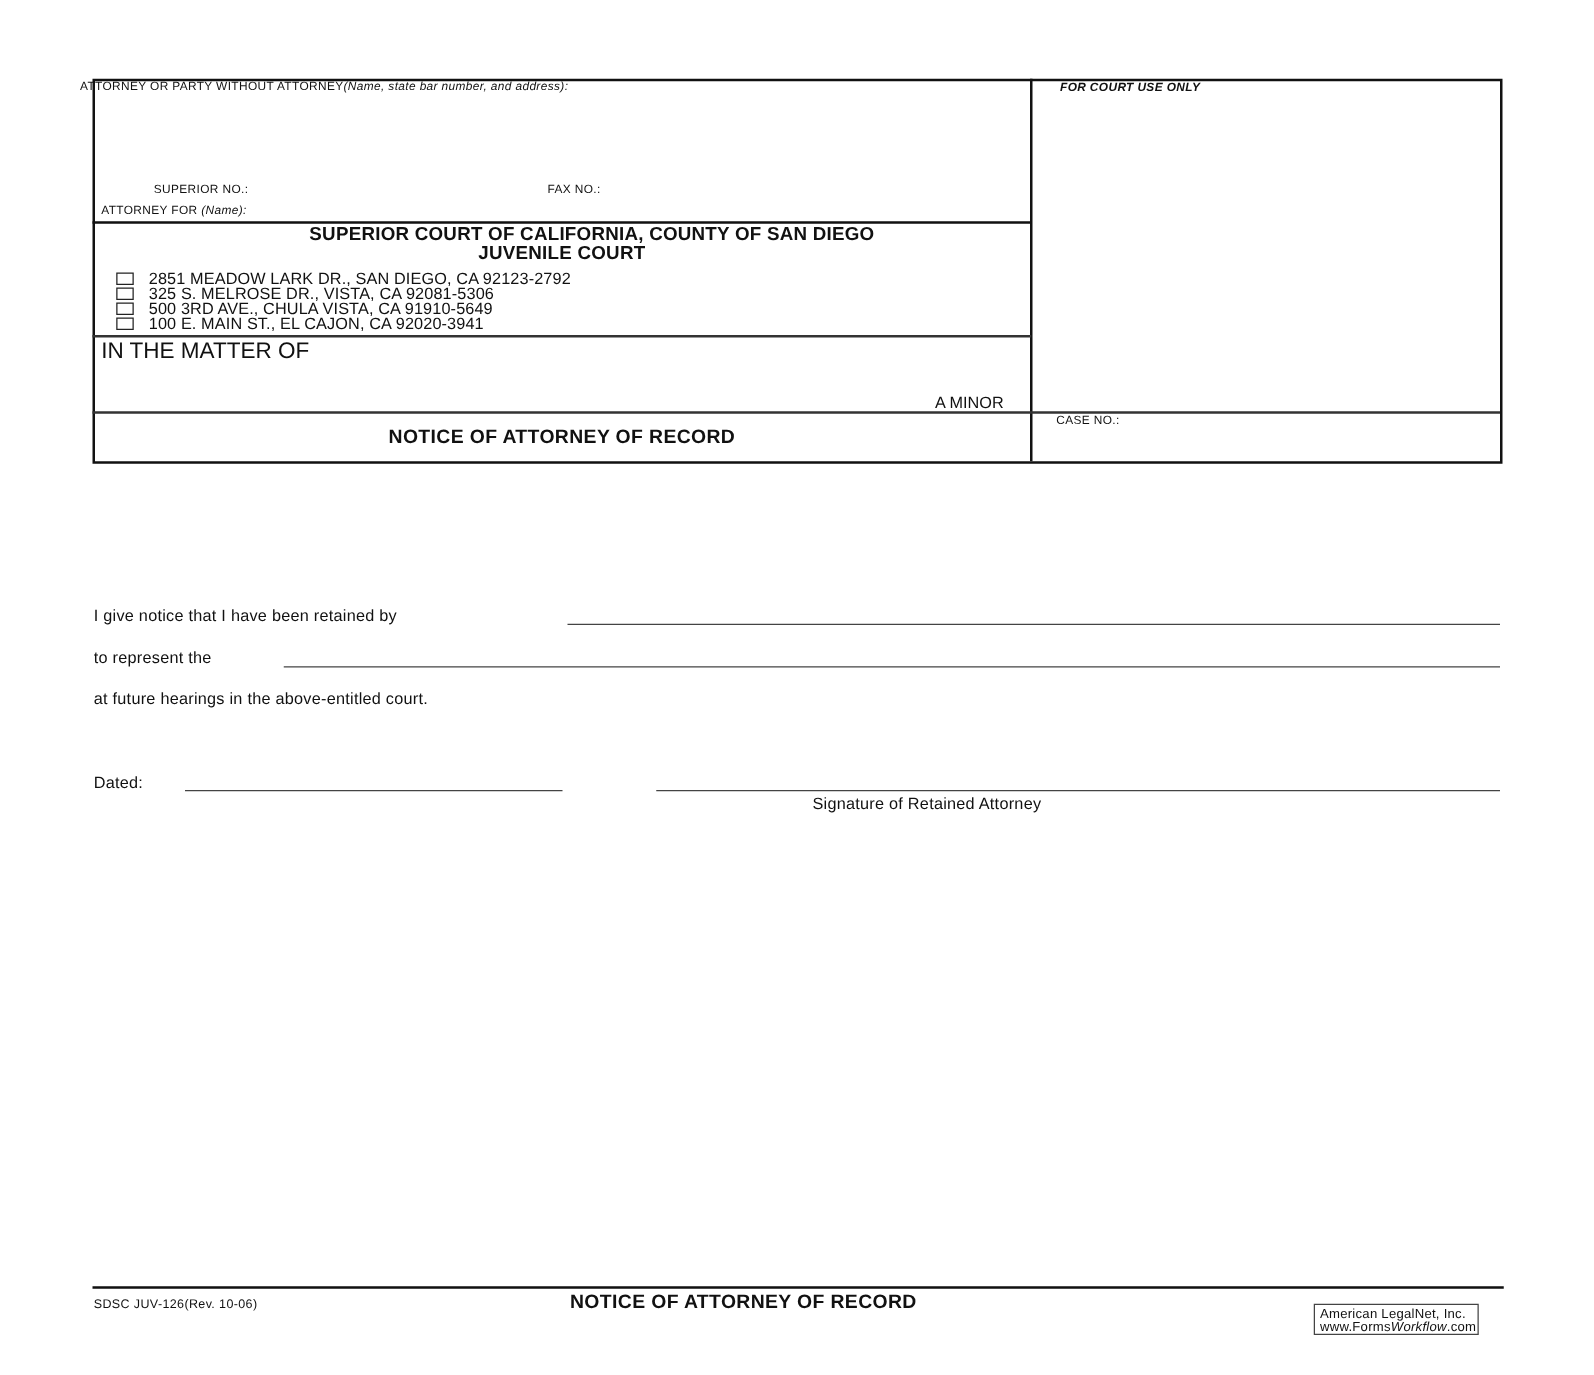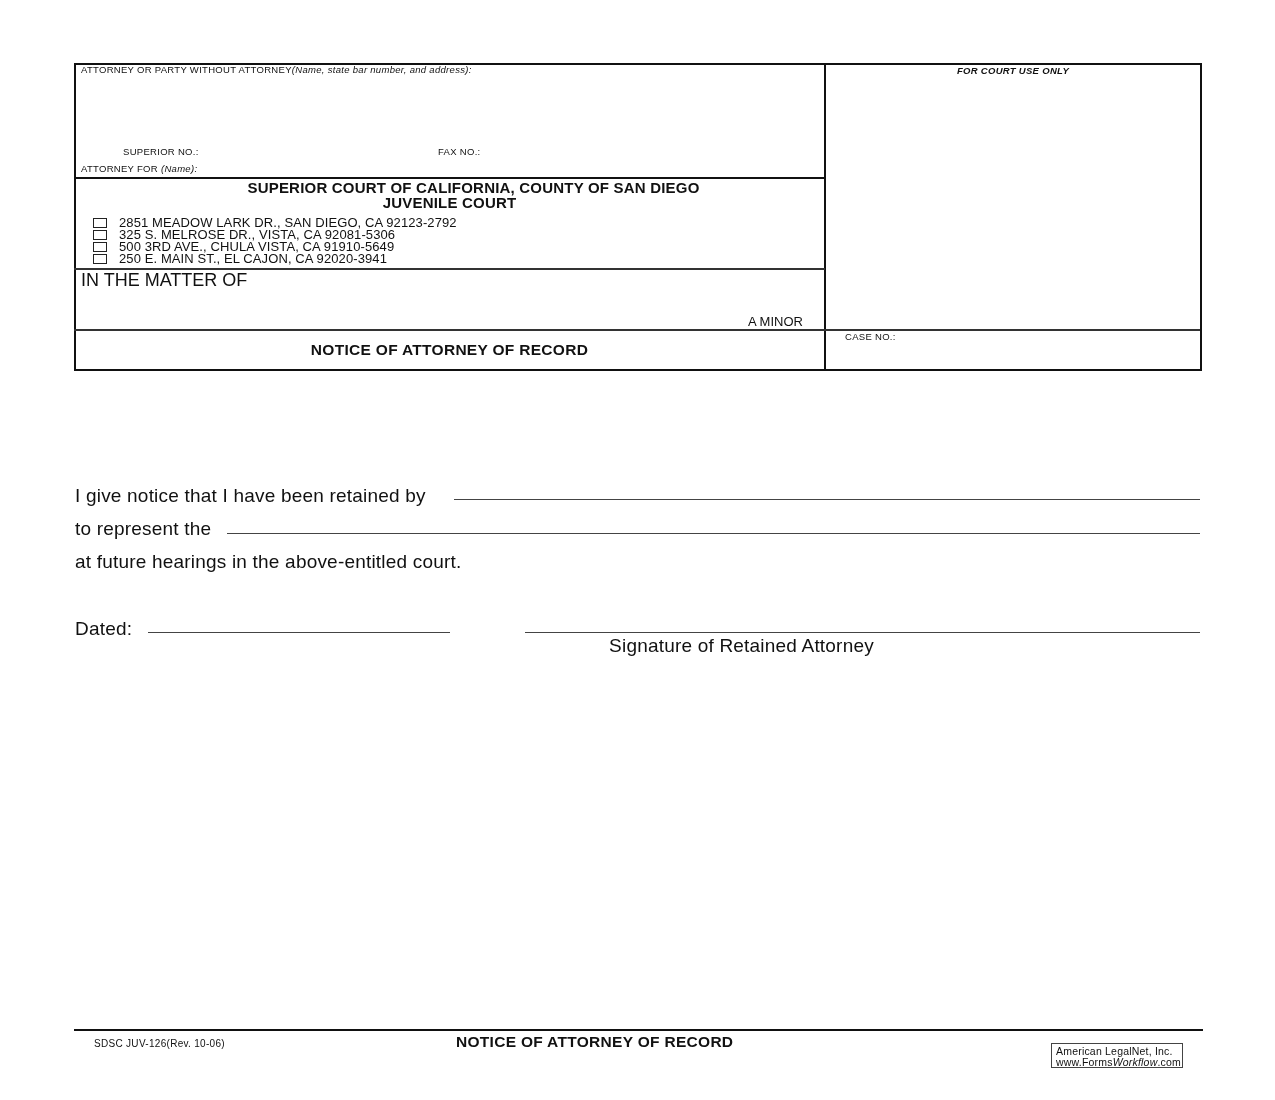--- a/index.html
+++ b/index.html
@@ -15,76 +15,76 @@
   #header-box { left: 74px; top: 63px; width: 1124px; height: 304px; border: 2px solid #111; box-sizing: content-box; }
   .vline { background: #111; width: 2px; }
   .hline { background: #111; height: 2px; }
   .hline-thin { background: #333; height: 1.5px; }
 
   .court-title { font-weight: bold; font-size: 15px; text-align: center; letter-spacing: 0.2px; line-height: 15px; white-space: nowrap; }
   .addr-row { display: flex; align-items: center; height: 12px; }
   .cbox { width: 14px; height: 10px; border: 1.5px solid #222; box-sizing: border-box; margin-right: 12px; background: #fff; cursor: pointer; }
   .addr-text { font-size: 13px; line-height: 12px; white-space: nowrap; letter-spacing: 0.1px; }
 
-  .body-text { font-size: 19px; white-space: nowrap; letter-spacing: 0.2px; }
+  .body-text { font-size: 13px; white-space: nowrap; letter-spacing: 0.2px; }
   .fill-line { border-bottom: 1.5px solid #444; height: 0; }
 
   .doc-title { font-weight: bold; font-size: 16px; letter-spacing: 0.3px; white-space: nowrap; }
 
   .logo-box { border: 1px solid #444; font-size: 10.5px; line-height: 11px; padding: 2px 4px; box-sizing: border-box; white-space: nowrap; letter-spacing: 0.2px; }
   .logo-box i { font-style: italic; }
 </style>
 </head>
 <body>
 
 <div class="abs" id="header-box"></div>
 
 <div class="abs vline" style="left:824px; top:63px; height:306px;"></div>
 
 <div class="abs hline" style="left:74px; top:177px; width:751px;"></div>
 <div class="abs hline-thin" style="left:74px; top:268px; width:751px;"></div>
 
 <div class="abs hline-thin" style="left:74px; top:329px; width:1126px;"></div>
 
-<div class="abs caption" style="left:81px; top:64px;text-align:right;">
+<div class="abs caption" style="left:64px; top:64px;text-align:right;">
   <span>ATTORNEY OR PARTY WITHOUT ATTORNEY</span><i>(Name, state bar number, and address):</i>
 </div>
 <div class="abs" style="left:80px; top:78px; width:740px; height:62px;"></div>
 
 <div class="abs caption" style="left:123px; top:146px;">SUPERIOR NO.:</div>
 <div class="abs" style="left:232px; top:144px; width:200px; height:14px;"></div>
 <div class="abs caption" style="left:438px; top:146px;">FAX NO.:</div>
 <div class="abs" style="left:496px; top:144px; width:320px; height:14px;"></div>
 
 <div class="abs caption" style="left:81px; top:163px;">
   <span>ATTORNEY FOR</span> <i>(Name):</i>
 </div>
 <div class="abs" style="left:232px; top:161px; width:585px; height:14px;"></div>
 
-<div class="abs caption" style="left:826px; top:65px; width:374px; text-align:center; font-weight:bold; font-style:italic;">FOR COURT USE ONLY</div>
+<div class="abs caption" style="left:848px; top:65px; width:374px; font-weight:bold; font-style:italic;">FOR COURT USE ONLY</div>
 
 <div class="abs court-title" style="left:74px; top:180px; width:799px;">SUPERIOR COURT OF CALIFORNIA, COUNTY OF SAN DIEGO</div>
 <div class="abs court-title" style="left:74px; top:195px; width:751px;">JUVENILE COURT</div>
 
 <div class="abs" style="left:93px; top:217px;">
   <div class="addr-row">
     <div class="cbox"></div>
     <span class="addr-text">2851 MEADOW LARK DR., SAN DIEGO, CA 92123-2792</span>
   </div>
   <div class="addr-row">
     <div class="cbox"></div>
     <span class="addr-text">325 S. MELROSE DR., VISTA, CA 92081-5306</span>
   </div>
   <div class="addr-row">
     <div class="cbox"></div>
     <span class="addr-text">500 3RD AVE., CHULA VISTA, CA 91910-5649</span>
   </div>
   <div class="addr-row">
     <div class="cbox"></div>
-    <span class="addr-text">250 E. MAIN ST., EL CAJON, CA 92020-3941</span>
+    <span class="addr-text">100 E. MAIN ST., EL CAJON, CA 92020-3941</span>
   </div>
 </div>
 
 <div class="abs" style="left:81px; top:270px; font-size:18px; white-space:nowrap;">IN THE MATTER OF</div>
 <div class="abs" style="left:80px; top:286px; width:660px; height:38px;"></div>
 <div class="abs" style="left:748px; top:314px; font-size:13px; white-space:nowrap;">A MINOR</div>
 
 <div class="abs doc-title" style="left:74px; top:341px; width:751px; text-align:center; font-size:15.5px;">NOTICE OF ATTORNEY OF RECORD</div>
 
 <div class="abs caption" style="left:831px; top:331px;margin-left:14px;">CASE NO.:</div>
@@ -104,19 +104,19 @@
 
 <div class="abs body-text" style="left:75px; top:618px;">Dated:</div>
 <div class="abs fill-line" style="left:148px; top:632px; width:302px;">
   <span class="abs body-text" style="left:6px; top:-17px;"></span>
 </div>
 
 <div class="abs fill-line" style="left:525px; top:632px; width:675px;"></div>
 <div class="abs body-text" style="left:525px; top:635px; width:433px; text-align:center;">Signature of Retained Attorney</div>
 
 <div class="abs hline" style="left:74px; top:1029px; width:1129px;"></div>
-<div class="abs caption" style="left:75px; top:1038px; font-size:10px;margin-left:19px;">SDSC JUV-126(Rev. 10-06)</div>
+<div class="abs caption" style="left:75px; top:1038px; font-size:10px;">SDSC JUV-126(Rev. 10-06)</div>
 <div class="abs doc-title" style="left:456px; top:1033px; font-size:15.5px;">NOTICE OF ATTORNEY OF RECORD</div>
 
 <div class="abs logo-box" style="left:1051px; top:1043px; width:132px; height:25px;">
   <div>American LegalNet, Inc.</div>
   <div><span>www.Forms</span><i>Workflow</i><span>.com</span></div>
 </div>
 
 </body></html>

